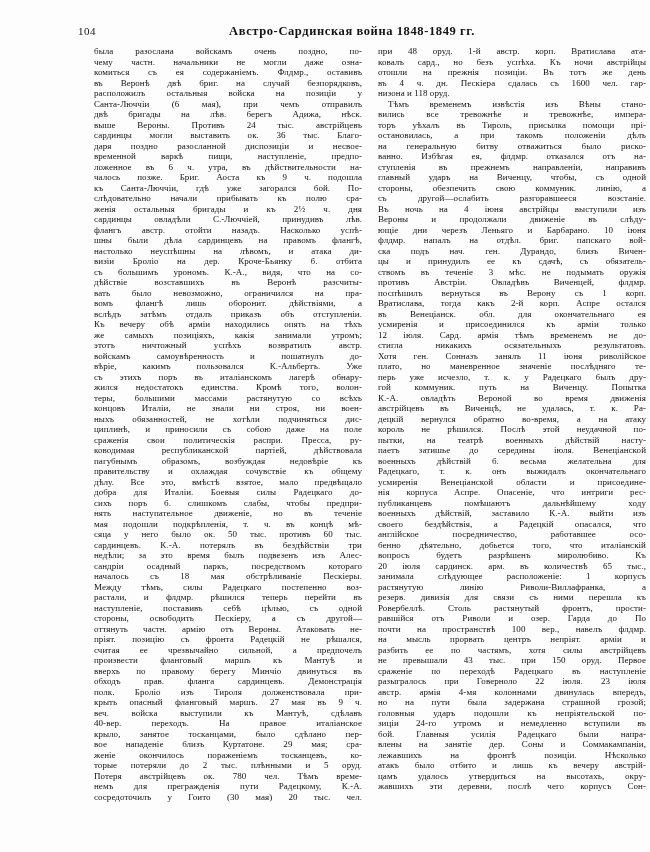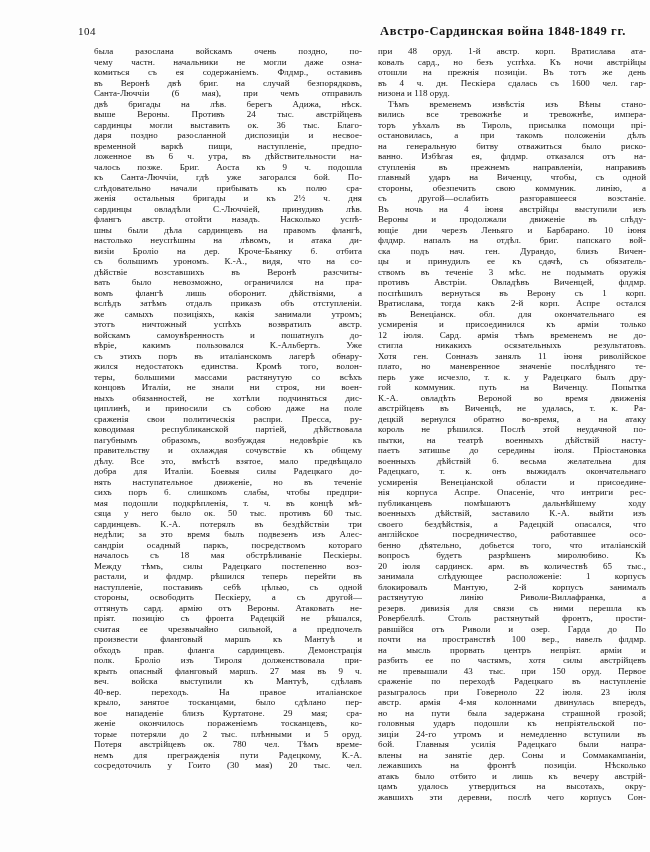--- a/index.html
+++ b/index.html
@@ -33,21 +33,21 @@
     left: 0;
     top: 1px;
     font-size: 11px;
     letter-spacing: 0.5px;
   }
   .page-title {
     position: absolute;
     left: 0;
     right: 0;
     top: 0;
-    text-align: right;
+    text-align: center;
     font-weight: bold;
     font-size: 12.5px;
     letter-spacing: 0.6px;
     white-space: nowrap;
   }
   .columns {
     position: absolute;
     top: 46px;
     left: 94px;
     width: 552px;
@@ -88,20 +88,21 @@
     <span class="page-number">104</span>
     <div class="page-title">Австро-Сардинская война 1848-1849 гг.</div>
   </div>
 
   <div class="columns">
     <div class="text-column left">
         <div class="line">была разослана войскамъ очень поздно, по-</div>
         <div class="line">чему частн. начальники не могли даже озна-</div>
         <div class="line">комиться съ ея содержаніемъ. Флдмр., оставивъ</div>
         <div class="line">въ Веронѣ двѣ бриг. на случай безпорядковъ,</div>
+        <div class="line">расположилъ остальныя войска на позиціи у</div>
         <div class="line">Санта-Люччіи (6 мая), при чемъ отправилъ</div>
         <div class="line">двѣ бригады на лѣв. берегъ Адижа, нѣск.</div>
         <div class="line">выше Вероны. Противъ 24 тыс. австрійцевъ</div>
         <div class="line">сардинцы могли выставить ок. 36 тыс. Благо-</div>
         <div class="line">даря поздно разосланной диспозиціи и несвое-</div>
         <div class="line">временной варкѣ пищи, наступленіе, предпо-</div>
         <div class="line">ложенное въ 6 ч. утра, въ дѣйствительности на-</div>
         <div class="line">чалось позже. Бриг. Аоста къ 9 ч. подошла</div>
         <div class="line">къ Санта-Люччіи, гдѣ уже загорался бой. По-</div>
         <div class="line">слѣдовательно начали прибывать къ полю сра-</div>
@@ -109,52 +110,54 @@
         <div class="line">сардинцы овладѣли С.-Люччіей, принудивъ лѣв.</div>
         <div class="line">флангъ австр. отойти назадъ. Насколько успѣ-</div>
         <div class="line">шны были дѣла сардинцевъ на правомъ флангѣ,</div>
         <div class="line">настолько неуспѣшны на лѣвомъ, и атака ди-</div>
         <div class="line">визіи Броліо на дер. Кроче-Бьянку б. отбита</div>
         <div class="line">съ большимъ урономъ. К.-А., видя, что на со-</div>
         <div class="line">дѣйствіе возставшихъ въ Веронѣ разсчиты-</div>
         <div class="line">вать было невозможно, ограничился на пра-</div>
         <div class="line">вомъ флангѣ лишь оборонит. дѣйствіями, а</div>
         <div class="line">вслѣдъ затѣмъ отдалъ приказъ объ отступленіи.</div>
+        <div class="line">Къ вечеру обѣ арміи находились опять на тѣхъ</div>
         <div class="line">же самыхъ позиціяхъ, какія занимали утромъ;</div>
         <div class="line">этотъ ничтожный успѣхъ возвратилъ австр.</div>
         <div class="line">войскамъ самоувѣренность и пошатнулъ до-</div>
         <div class="line">вѣріе, какимъ пользовался К.-Альбертъ. Уже</div>
         <div class="line">съ этихъ поръ въ италіанскомъ лагерѣ обнару-</div>
         <div class="line">жился недостатокъ единства. Кромѣ того, волон-</div>
         <div class="line">теры, большими массами растянутую со всѣхъ</div>
         <div class="line">концовъ Италіи, не знали ни строя, ни воен-</div>
         <div class="line">ныхъ обязанностей, не хотѣли подчиняться дис-</div>
         <div class="line">циплинѣ, и приносили съ собою даже на поле</div>
         <div class="line">сраженія свои политическія распри. Пресса, ру-</div>
         <div class="line">ководимая республиканской партіей, дѣйствовала</div>
         <div class="line">пагубнымъ образомъ, возбуждая недовѣріе къ</div>
         <div class="line">правительству и охлаждая сочувствіе къ общему</div>
         <div class="line">дѣлу. Все это, вмѣстѣ взятое, мало предвѣщало</div>
         <div class="line">добра для Италіи. Боевыя силы Радецкаго до-</div>
+        <div class="line">сихъ поръ б. слишкомъ слабы, чтобы предпри-</div>
         <div class="line">нять наступательное движеніе, но въ теченіе</div>
-        <div class="line">сихъ поръ б. слишкомъ слабы, чтобы предпри-</div>
         <div class="line">мая подошли подкрѣпленія, т. ч. въ концѣ мѣ-</div>
         <div class="line">сяца у него было ок. 50 тыс. противъ 60 тыс.</div>
         <div class="line">сардинцевъ. К.-А. потерялъ въ бездѣйствіи три</div>
         <div class="line">недѣли; за это время былъ подвезенъ изъ Алес-</div>
         <div class="line">сандріи осадный паркъ, посредствомъ котораго</div>
         <div class="line">началось съ 18 мая обстрѣливаніе Пескіеры.</div>
         <div class="line">Между тѣмъ, силы Радецкаго постепенно воз-</div>
         <div class="line">растали, и флдмр. рѣшился теперь перейти въ</div>
         <div class="line">наступленіе, поставивъ себѣ цѣлью, съ одной</div>
         <div class="line">стороны, освободить Пескіеру, а съ другой—</div>
-        <div class="line">оттянуть сард. армію отъ Вероны. Атаковать не-</div>
+        <div class="line">оттянуть частн. армію отъ Вероны. Атаковать не-</div>
         <div class="line">пріят. позицію съ фронта Радецкій не рѣшался,</div>
         <div class="line">считая ее чрезвычайно сильной, а предпочелъ</div>
         <div class="line">произвести фланговый маршъ къ Мантуѣ и</div>
+        <div class="line">вверхъ по правому берегу Минчіо двинуться въ</div>
         <div class="line">обходъ прав. фланга сардинцевъ. Демонстрація</div>
         <div class="line">полк. Броліо изъ Тироля долженствовала при-</div>
         <div class="line">крыть опасный фланговый маршъ. 27 мая въ 9 ч.</div>
         <div class="line">веч. войска выступили къ Мантуѣ, сдѣлавъ</div>
         <div class="line">40-вер. переходъ. На правое италіанское</div>
         <div class="line">крыло, занятое тосканцами, было сдѣлано пер-</div>
         <div class="line">вое нападеніе близъ Куртатоне. 29 мая; сра-</div>
         <div class="line">женіе окончилось пораженіемъ тосканцевъ, ко-</div>
         <div class="line">торые потеряли до 2 тыс. плѣнными и 5 оруд.</div>
         <div class="line">Потеря австрійцевъ ок. 780 чел. Тѣмъ време-</div>
@@ -193,34 +196,33 @@
         <div class="line">стигла никакихъ осязательныхъ результатовъ.</div>
         <div class="line">Хотя ген. Сонназъ занялъ 11 іюня риволійское</div>
         <div class="line">плато, но маневренное значеніе послѣдняго те-</div>
         <div class="line">перь уже исчезло, т. к. у Радецкаго былъ дру-</div>
         <div class="line">гой коммуник. путь на Виченцу. Попытка</div>
         <div class="line">К.-А. овладѣть Вероной во время движенія</div>
         <div class="line">австрійцевъ въ Виченцѣ, не удалась, т. к. Ра-</div>
         <div class="line">децкій вернулся обратно во-время, а на атаку</div>
         <div class="line">король не рѣшился. Послѣ этой неудачной по-</div>
         <div class="line">пытки, на театрѣ военныхъ дѣйствій насту-</div>
-        <div class="line">паетъ затишье до середины іюля. Пріостановка</div>
+        <div class="line">паетъ затишье до середины іюля. Венеціанской</div>
         <div class="line">военныхъ дѣйствій б. весьма желательна для</div>
         <div class="line">Радецкаго, т. к. онъ выжидалъ окончательнаго</div>
         <div class="line">усмиренія Венеціанской области и присоедине-</div>
         <div class="line">нія корпуса Аспре. Опасеніе, что интриги рес-</div>
         <div class="line">публиканцевъ помѣшаютъ дальнѣйшему ходу</div>
         <div class="line">военныхъ дѣйствій, заставило К.-А. выйти изъ</div>
         <div class="line">своего бездѣйствія, а Радецкій опасался, что</div>
         <div class="line">англійское посредничество, работавшее осо-</div>
         <div class="line">бенно дѣятельно, добьется того, что италіанскій</div>
         <div class="line">вопросъ будетъ разрѣшенъ миролюбиво. Къ</div>
         <div class="line">20 іюля сардинск. арм. въ количествѣ 65 тыс.,</div>
         <div class="line">занимала слѣдующее расположеніе: 1 корпусъ</div>
-        <div class="line">блокировалъ Мантую, 2-й корпусъ занималъ</div>
         <div class="line">растянутую линію Риволи-Виллафранка, а</div>
         <div class="line">резерв. дивизія для связи съ ними перешла къ</div>
         <div class="line">Ровербеллѣ. Столь растянутый фронтъ, прости-</div>
         <div class="line">равшійся отъ Риволи и озер. Гарда до По</div>
         <div class="line">почти на пространствѣ 100 вер., навелъ флдмр.</div>
         <div class="line">на мысль прорвать центръ непріят. арміи и</div>
         <div class="line">разбить ее по частямъ, хотя силы австрійцевъ</div>
         <div class="line">не превышали 43 тыс. при 150 оруд. Первое</div>
         <div class="line">сраженіе по переходѣ Радецкаго въ наступленіе</div>
         <div class="line">разыгралось при Говерноло 22 іюля. 23 іюля</div>

